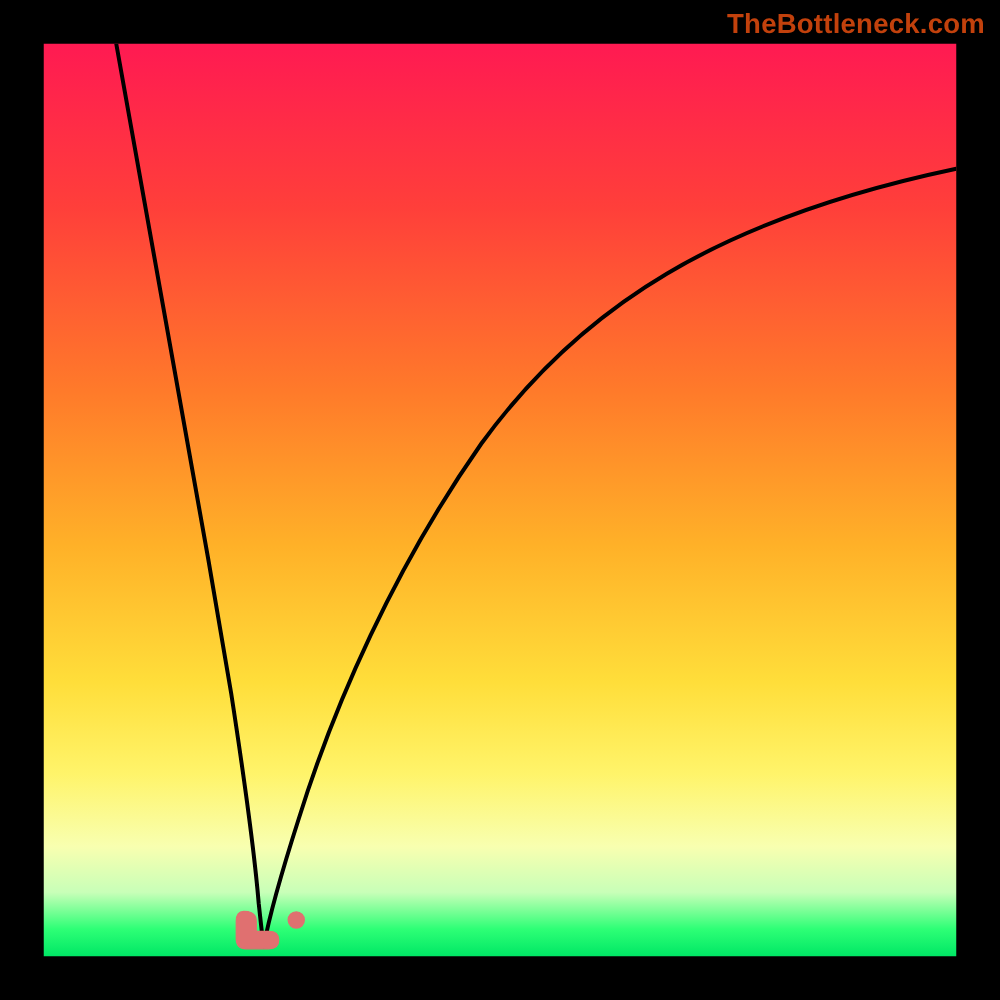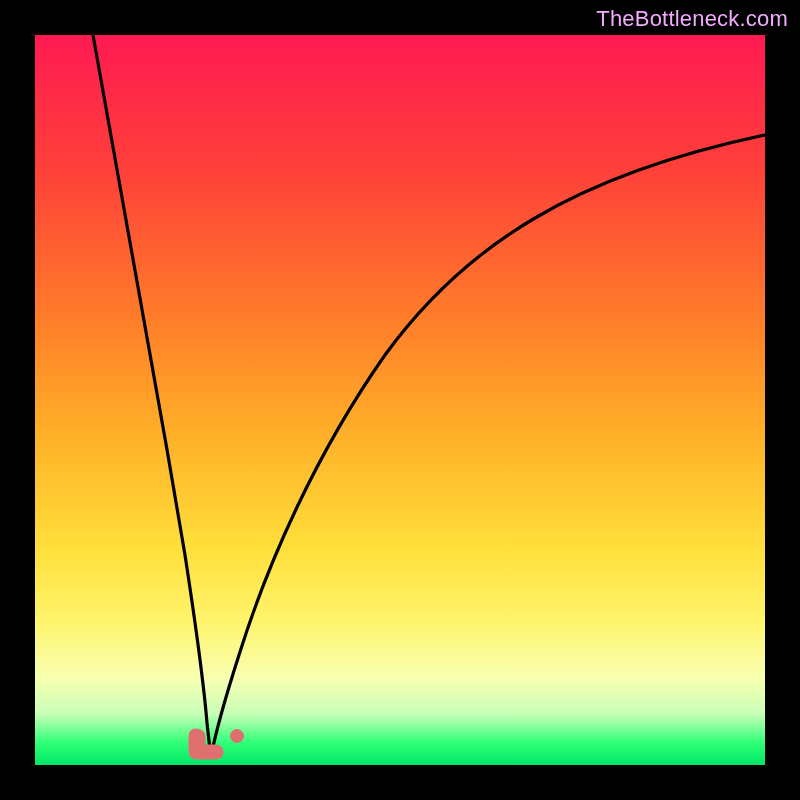--- a/index.html
+++ b/index.html
@@ -45,22 +45,23 @@
     top: 0;
     width: 730px;
     height: 730px;
   }
   .watermark {
     position: absolute;
     top: 6px;
     right: 12px;
     font-family: Arial, Helvetica, sans-serif;
     font-size: 22px;
-    color: #f0abfc;
+    color: #c2410c;
     letter-spacing: 0.2px;
+    font-weight: bold;
   }
   .blob {
     fill: #e07070;
     stroke: #e07070;
   }
 </style>
 </head>
 <body>
 
 <div class="frame">

